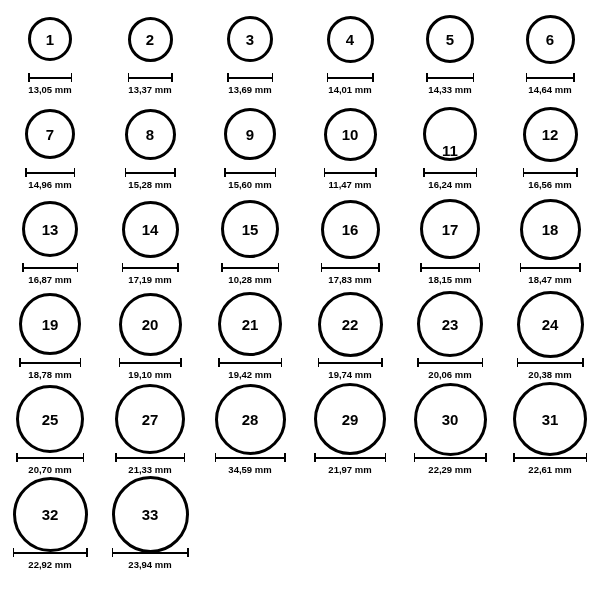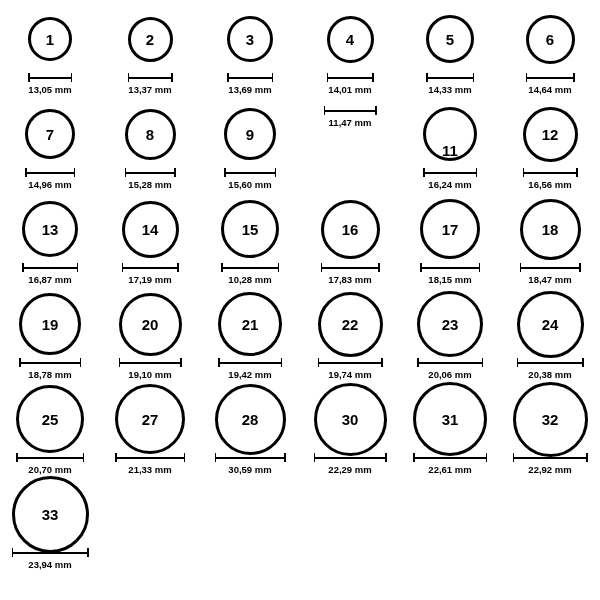--- a/index.html
+++ b/index.html
@@ -199,20 +199,25 @@
           </div>
         </div>
         <div class="dim" style="width: 52px;">
           <div class="dim-line" style="width: 52px;"></div>
           <div class="dim-tick left"></div>
           <div class="dim-tick right"></div>
         </div>
         <div class="mm">15,60 mm</div>
       </div>
       <div class="cell">
+        <div class="ring-wrap">
+          <div class="ring" style="width: 53px; height: 53px;">
+            <span class="ring-label">10</span>
+          </div>
+        </div>
         <div class="dim" style="width: 53px;">
           <div class="dim-line" style="width: 53px;"></div>
           <div class="dim-tick left"></div>
           <div class="dim-tick right"></div>
         </div>
         <div class="mm">11,47 mm</div>
       </div>
       <div class="cell">
         <div class="ring-wrap">
           <div class="ring" style="width: 54px; height: 54px; align-items: flex-end;">
@@ -425,21 +430,34 @@
         <div class="ring-wrap">
           <div class="ring" style="width: 71px; height: 71px;">
             <span class="ring-label">28</span>
           </div>
         </div>
         <div class="dim" style="width: 71px;">
           <div class="dim-line" style="width: 71px;"></div>
           <div class="dim-tick left"></div>
           <div class="dim-tick right"></div>
         </div>
-        <div class="mm">30,59 mm</div>
+        <div class="mm">34,59 mm</div>
+      </div>
+      <div class="cell">
+        <div class="ring-wrap">
+          <div class="ring" style="width: 72px; height: 72px;">
+            <span class="ring-label">29</span>
+          </div>
+        </div>
+        <div class="dim" style="width: 72px;">
+          <div class="dim-line" style="width: 72px;"></div>
+          <div class="dim-tick left"></div>
+          <div class="dim-tick right"></div>
+        </div>
+        <div class="mm">21,97 mm</div>
       </div>
       <div class="cell">
         <div class="ring-wrap">
           <div class="ring" style="width: 73px; height: 73px;">
             <span class="ring-label">30</span>
           </div>
         </div>
         <div class="dim" style="width: 73px;">
           <div class="dim-line" style="width: 73px;"></div>
           <div class="dim-tick left"></div>

